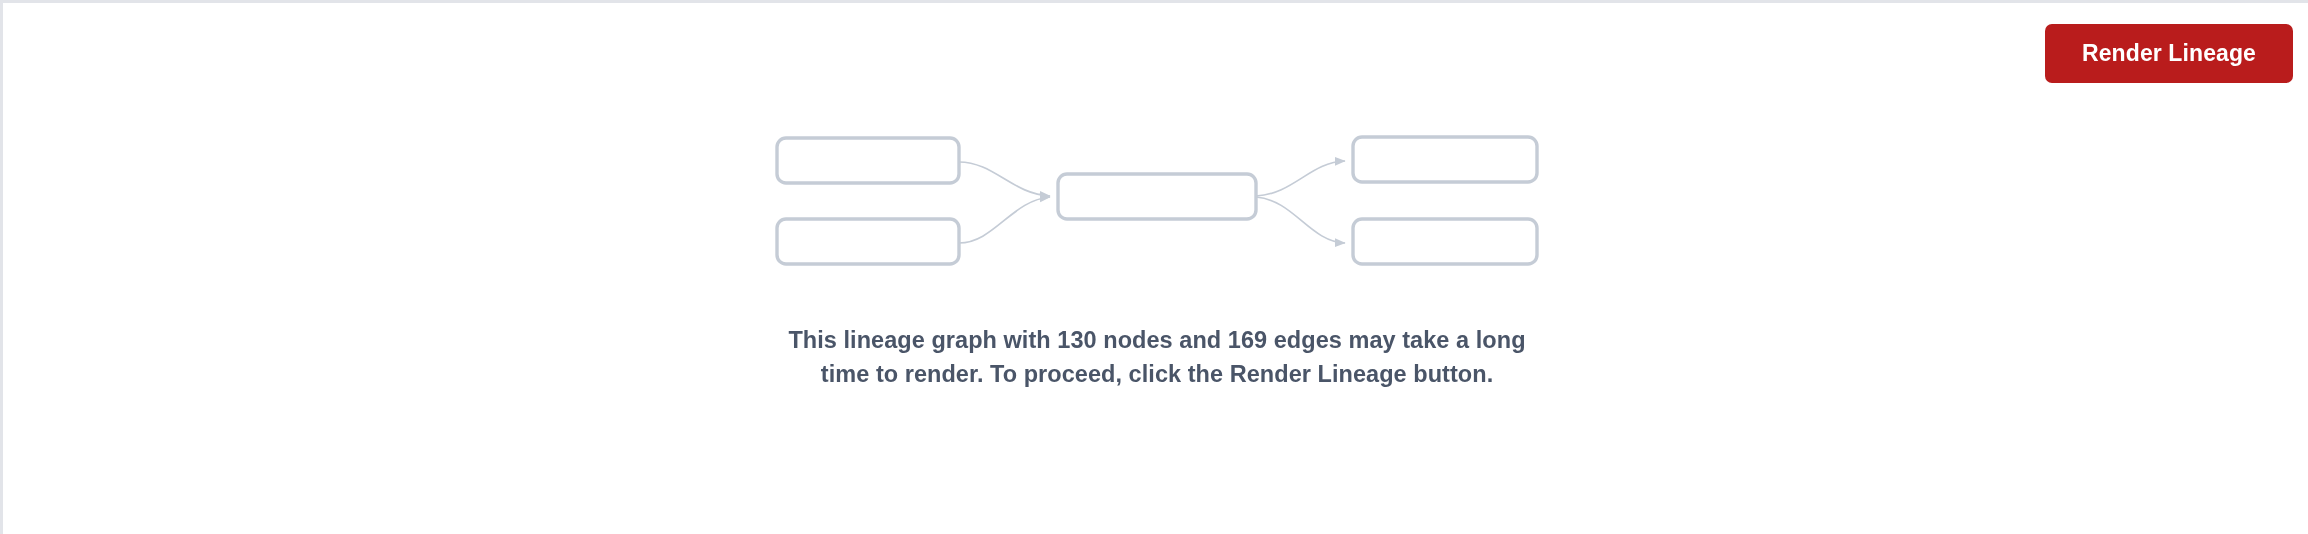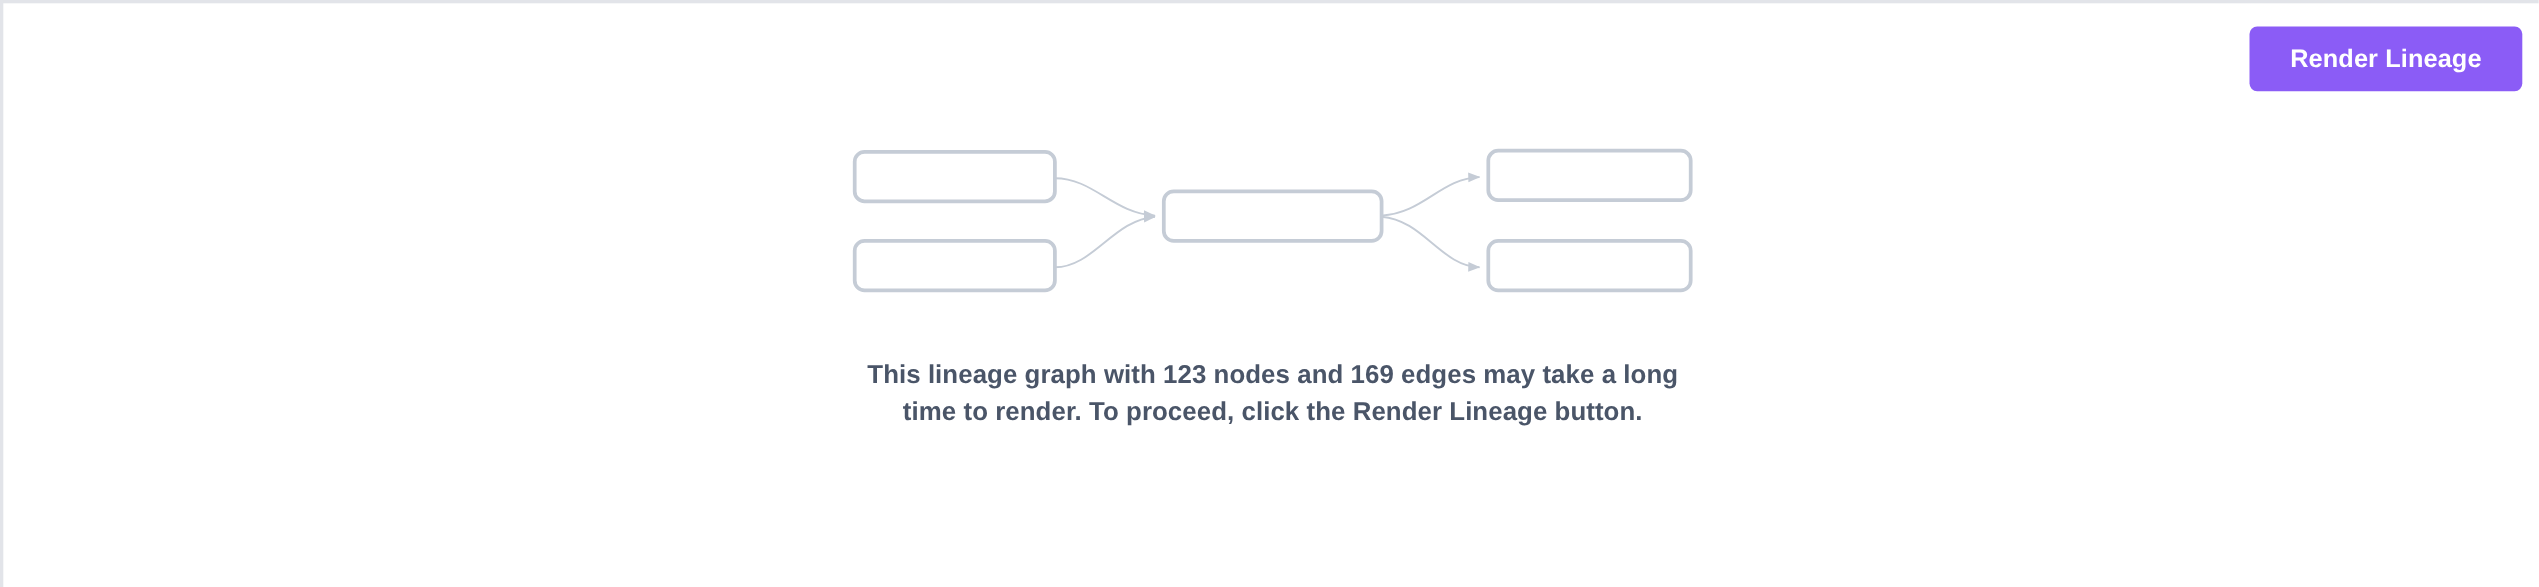--- a/index.html
+++ b/index.html
@@ -36,21 +36,21 @@
   }
 
   .render-button {
     position: absolute;
     top: 21px;
     left: 2042px;
     width: 248px;
     height: 59px;
     border: none;
     border-radius: 7px;
-    background: #8b5cf6;
+    background: #b91c1c;
     color: #ffffff;
     font-family: "Liberation Sans", sans-serif;
     font-size: 23px;
     font-weight: bold;
     letter-spacing: 0.1px;
     cursor: pointer;
     pointer-events: auto;
     display: flex;
     align-items: center;
     justify-content: center;
@@ -118,16 +118,16 @@
 
       <g fill="#ffffff" stroke="#c5ccd6" stroke-width="3.4">
         <rect x="15" y="17" width="182" height="45" rx="9" ry="9"></rect>
         <rect x="15" y="98" width="182" height="45" rx="9" ry="9"></rect>
         <rect x="296" y="53" width="198" height="45" rx="9" ry="9"></rect>
         <rect x="591" y="16" width="184" height="45" rx="9" ry="9"></rect>
         <rect x="591" y="98" width="184" height="45" rx="9" ry="9"></rect>
       </g>
     </svg>
 
-    <div class="placeholder-message">This lineage graph with 123 nodes and 169 edges may take a long time to render. To proceed, click the Render Lineage button.</div>
+    <div class="placeholder-message">This lineage graph with 130 nodes and 169 edges may take a long time to render. To proceed, click the Render Lineage button.</div>
 
   </div>
 </div>
 
 </body></html>

